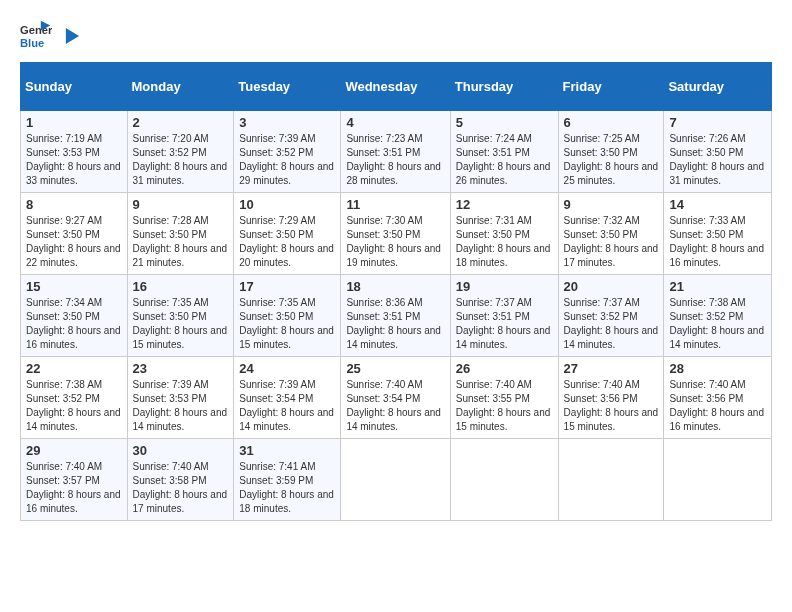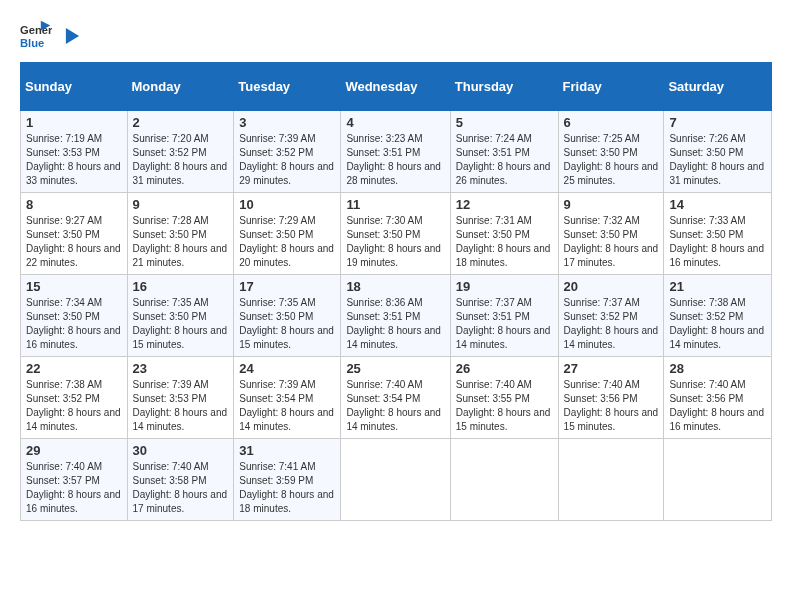--- a/index.html
+++ b/index.html
@@ -136,21 +136,21 @@
         <span class="day-num">3</span>
         <div class="day-info">
           <span>Sunrise: </span><span>7:39 AM</span><br>
           <span>Sunset: </span><span>3:52 PM</span><br>
           <span>Daylight: 8 hours and 29 minutes.</span>
         </div>
       </td>
         <td>
         <span class="day-num">4</span>
         <div class="day-info">
-          <span>Sunrise: </span><span>3:23 AM</span><br>
+          <span>Sunrise: </span><span>7:23 AM</span><br>
           <span>Sunset: </span><span>3:51 PM</span><br>
           <span>Daylight: 8 hours and 28 minutes.</span>
         </div>
       </td>
         <td>
         <span class="day-num">5</span>
         <div class="day-info">
           <span>Sunrise: </span><span>7:24 AM</span><br>
           <span>Sunset: </span><span>3:51 PM</span><br>
           <span>Daylight: 8 hours and 26 minutes.</span>

